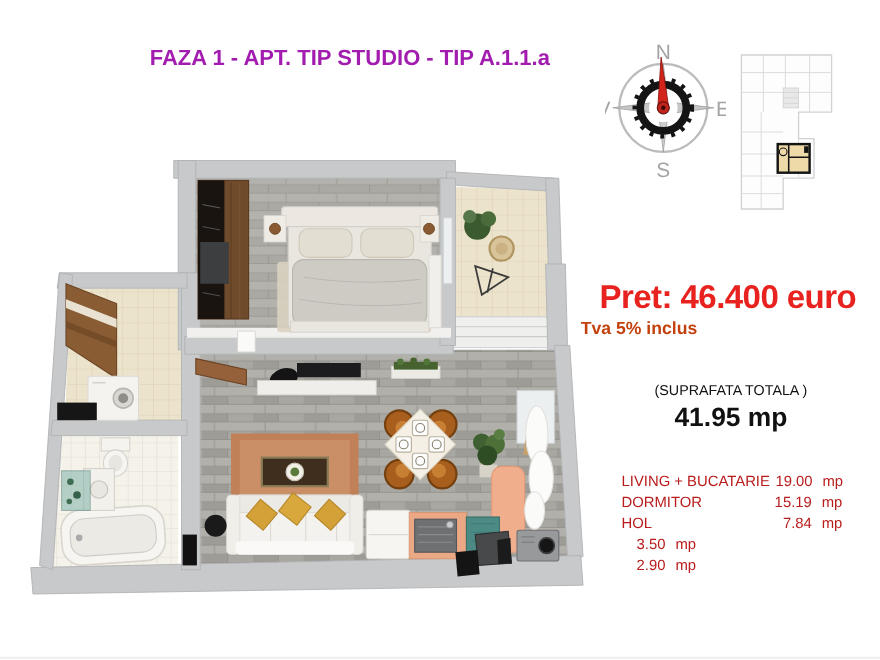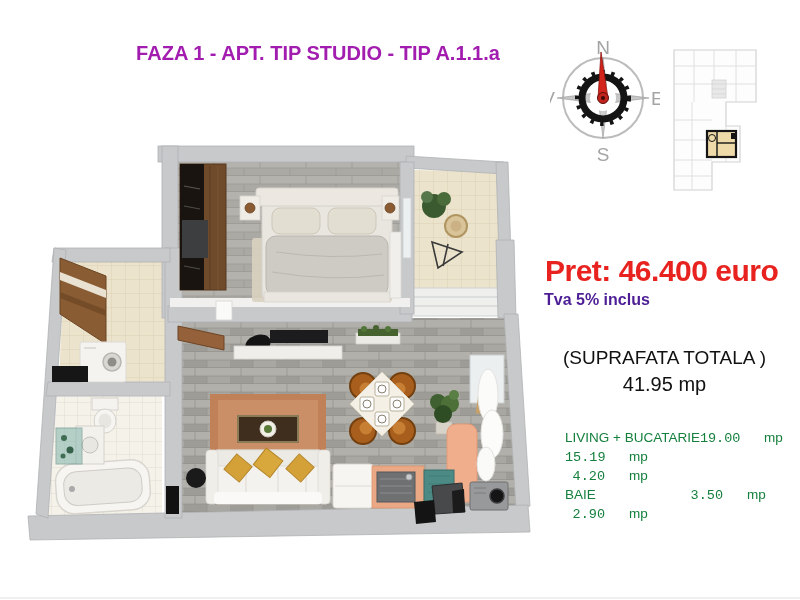--- a/index.html
+++ b/index.html
@@ -3,29 +3,29 @@
 <meta charset="utf-8">
 <style>
   html,body{margin:0;padding:0;background:#fff;}
   body{width:800px;height:600px;position:relative;overflow:hidden;
        font-family:"Liberation Sans",sans-serif;-webkit-font-smoothing:antialiased;}
   .abs{position:absolute;}
   #title{left:58px;top:42px;width:520px;text-align:center;
          font-size:20px;font-weight:bold;color:#a21caf;letter-spacing:0px;}
   #price{left:545px;top:254px;width:255px;font-size:30px;font-weight:bold;
          color:#e8231f;letter-spacing:-0.5px;white-space:nowrap;}
-  #vat{left:544px;top:291px;font-size:16px;font-weight:bold;color:#4c1d95;}
+  #vat{left:528px;top:291px;font-size:16px;font-weight:bold;color:#c2410c;}
   #surface{left:552px;top:347px;width:225px;text-align:center;color:#111;}
-  #surface .lbl{font-size:19px;font-weight:400;}
-  #surface .val{font-size:20px;font-weight:normal;margin-top:4px;}
-  #room-table{left:565px;top:428px;width:204px;font-size:13.5px;color:#15803d;}
+  #surface .lbl{font-size:13px;font-weight:400;}
+  #surface .val{font-size:24px;font-weight:bold;margin-top:4px;}
+  #room-table{left:565px;top:428px;width:204px;font-size:13.5px;color:#b91c1c;}
   .room-row{display:flex;align-items:baseline;height:19px;line-height:19px;}
   .room-name{flex:1;white-space:nowrap;}
-  .room-area{width:40px;text-align:right;font-family:Liberation Mono, monospace;}
-  .room-unit{width:22px;margin-left:24px;}
+  .room-area{width:40px;text-align:right;}
+  .room-unit{width:22px;margin-left:9px;}
   #bottom-edge{left:0;top:597px;width:800px;height:2px;background:#efefef;}
   svg text.compass-letter{fill:#a4a4a4;font-family:"Liberation Sans",sans-serif;
         font-size:19px;}
 </style>
 </head>
 <body>
 
 <div id="title" class="abs">FAZA 1 - APT. TIP STUDIO - TIP A.1.1.a</div>
 
 <svg class="abs" style="left:0;top:0" width="800" height="600" viewBox="0 0 800 600">
@@ -351,29 +351,30 @@
   <div class="val">41.95 mp</div>
 </div>
 
 <div id="room-table" class="abs">
   <div class="room-row">
     <span class="room-name">LIVING + BUCATARIE</span>
     <span class="room-area">19.00</span>
     <span class="room-unit">mp</span>
   </div>
   <div class="room-row">
+    <span class="room-name">DORMITOR</span>
     <span class="room-area">15.19</span>
     <span class="room-unit">mp</span>
   </div>
   <div class="room-row">
-    <span class="room-area">4.20</span>
-    <span class="room-unit">mp</span>
-  </div>
-  <div class="room-row">
-    <span class="room-name">BAIE</span>
+    <span class="room-name">HOL</span>
+    <span class="room-area">7.84</span>
+    <span class="room-unit">mp</span>
+  </div>
+  <div class="room-row">
     <span class="room-area">3.50</span>
     <span class="room-unit">mp</span>
   </div>
   <div class="room-row">
     <span class="room-area">2.90</span>
     <span class="room-unit">mp</span>
   </div>
 </div>
 
 <div id="bottom-edge" class="abs"></div>

